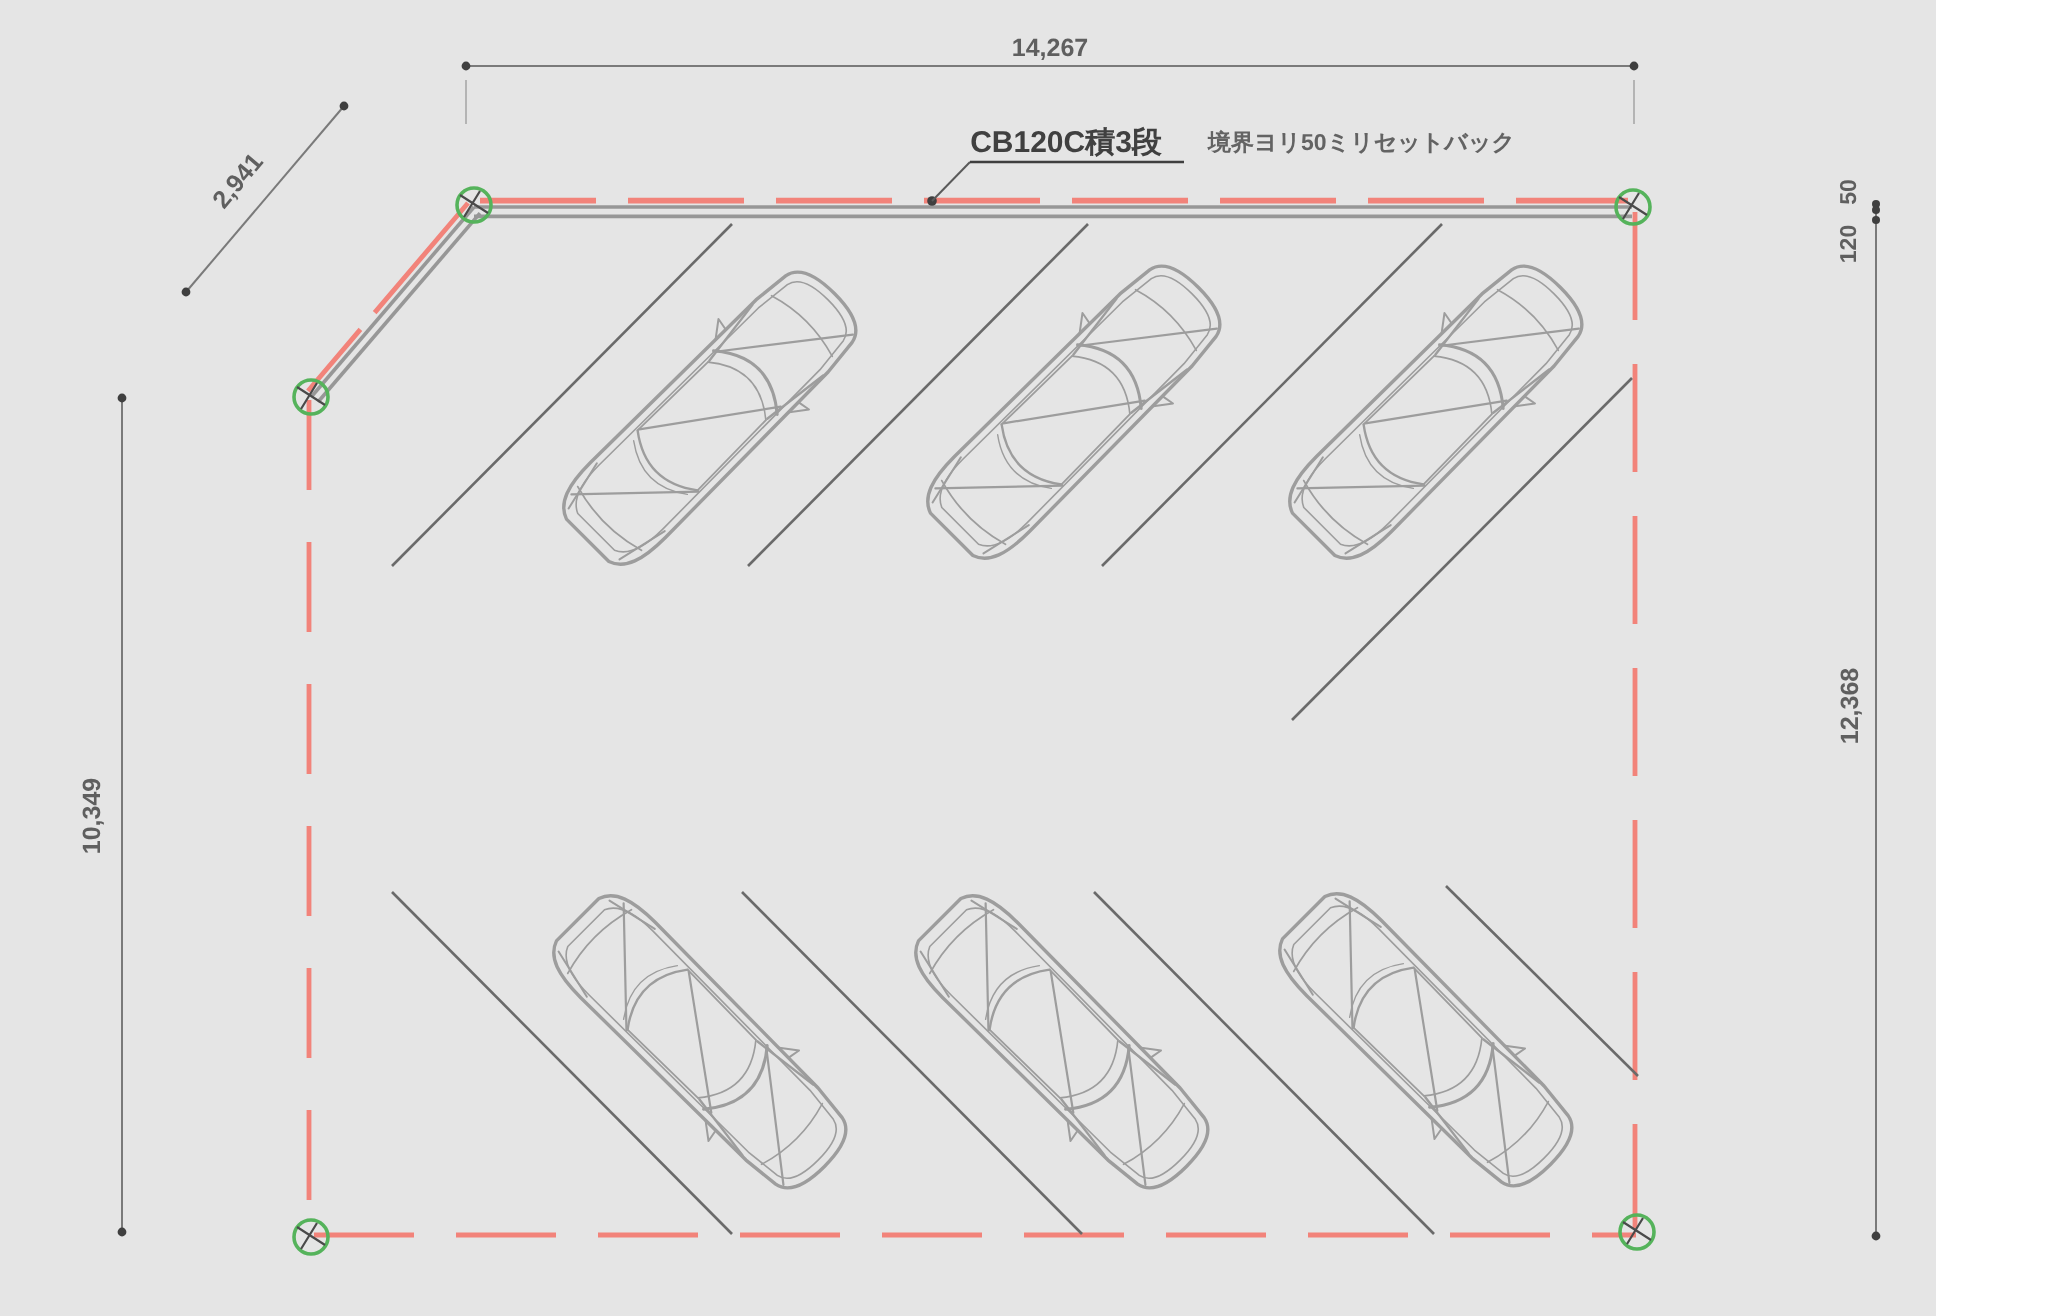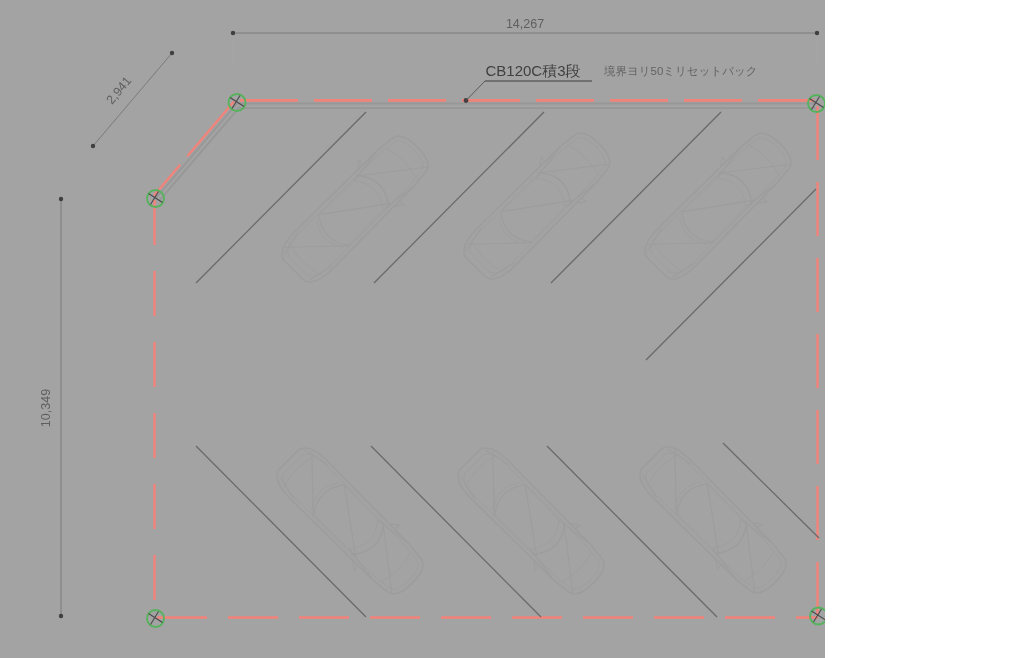--- a/index.html
+++ b/index.html
@@ -1,21 +1,22 @@
 <!DOCTYPE html>
 <html><head>
 <meta charset="utf-8">
 <style>
   html,body{margin:0;padding:0;background:#ffffff;}
   .stage{
     position:relative;
-    width:825px;height:658px;
-    background:#a3a3a3;
+    width:968px;height:658px;
+    background:#e5e5e5;
     font-family:"Liberation Sans", sans-serif;
     overflow:hidden;
+    font-weight:bold;
   }
   svg{display:block;}
   text{
     font-family:"Liberation Sans", sans-serif;
     fill:#5a5a5a;
   }
   .dim-label{font-size:12.5px;fill:#5f5f5f;}
   .dim-label-small{font-size:11.5px;fill:#5f5f5f;}
   .note-label{font-size:15px;fill:#404040;}
   .note-label-small{font-size:11.5px;fill:#636363;}

